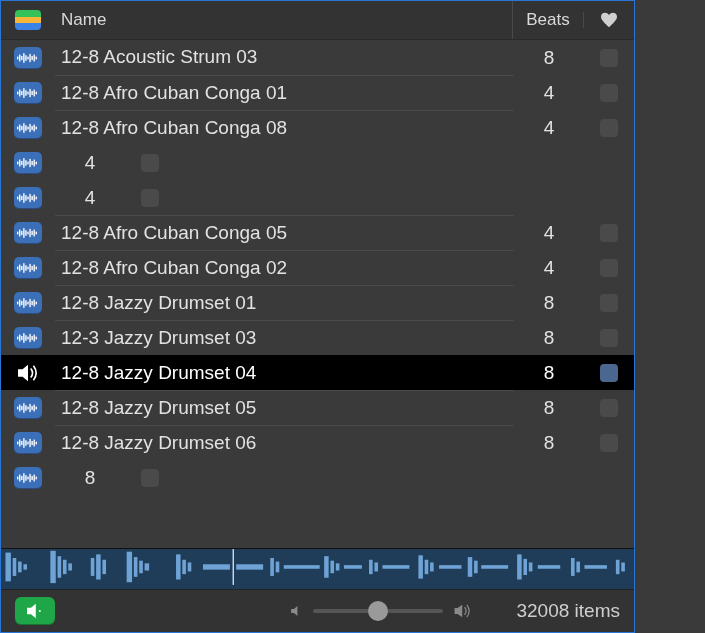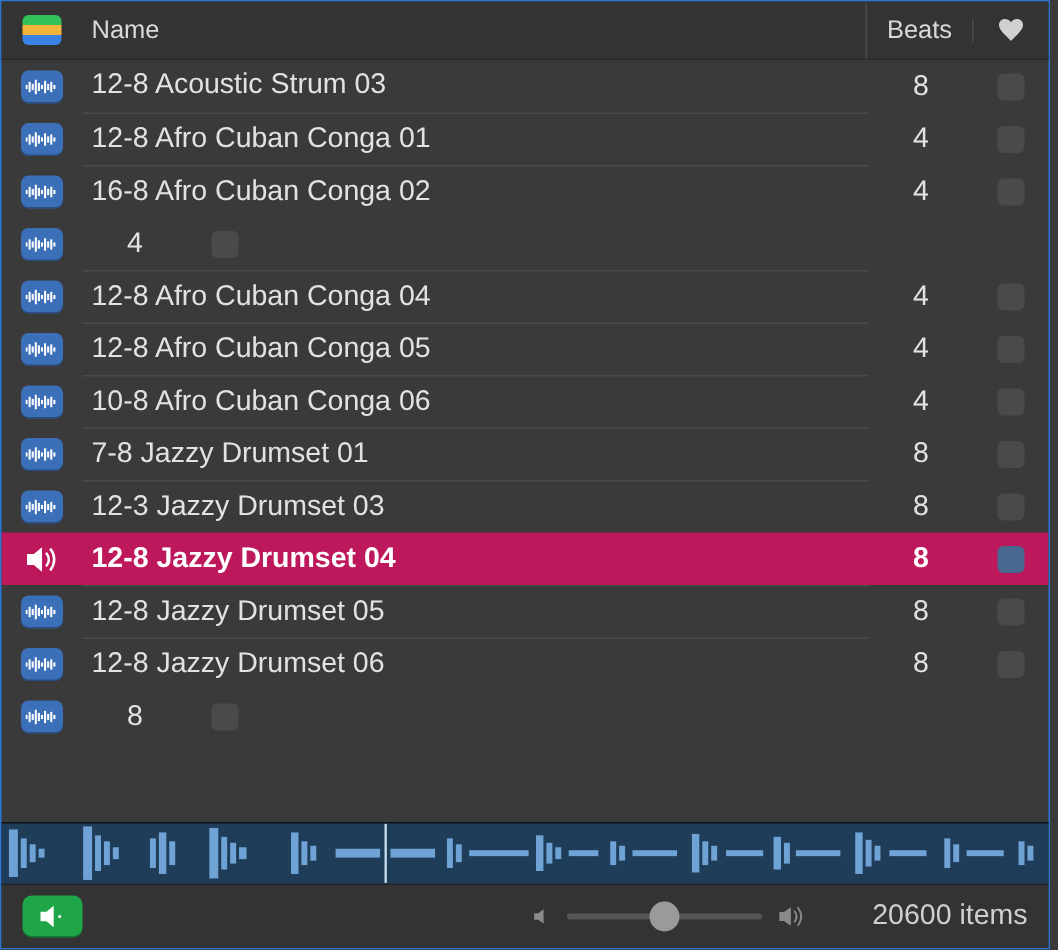--- a/index.html
+++ b/index.html
@@ -6,21 +6,21 @@
     margin: 0;
     padding: 0;
     width: 705px;
     height: 633px;
     font-family: -apple-system, "Helvetica Neue", Arial, sans-serif;
     background: #3a3a3a;
     color: #d9d9d9;
     overflow: hidden;
   }
   .app {
-    width: 700px;
+    width: 635px;
     height: 633px;
     display: flex;
     flex-direction: column;
     box-sizing: border-box;
     border: 1px solid #2976d6;
     background: #3a3a3a;
   }
 
   
   .header {
@@ -88,23 +88,22 @@
   }
   .row:first-child .col-name { border-top: none; }
   .row .col-beats {
     line-height: 35px;
     border-left: none;
   }
   .row .col-fav {
     border-left: none;
   }
   .row.selected {
-    background: #be185d;
+    background: #000000;
     color: #ffffff;
-    font-weight: bold;
   }
   .row.selected .col-name { border-top-color: transparent; }
 
   .loop-icon {
     width: 28px; height: 22px;
     border-radius: 5px;
     background: #3b6fb8;
     display: flex;
     align-items: center;
     justify-content: center;
@@ -246,21 +245,21 @@
     <rect x="9" y="1" width="2" height="14" fill="#fff"></rect>
     <rect x="12" y="4" width="2" height="8" fill="#fff"></rect>
     <rect x="15" y="6" width="2" height="4" fill="#fff"></rect>
     <rect x="18" y="2" width="2" height="12" fill="#fff"></rect>
     <rect x="21" y="5" width="2" height="6" fill="#fff"></rect>
     <rect x="24" y="3" width="2" height="10" fill="#fff"></rect>
     <rect x="27" y="6" width="2" height="4" fill="#fff"></rect>
   </svg>
           </span>
         </div>
-        <div class="col-name">16-8 Afro Cuban Conga 02</div>
+        <div class="col-name">12-8 Afro Cuban Conga 08</div>
         <div class="col-beats">4</div>
         <div class="col-fav">
           <span class="fav-box"></span>
         </div>
       </div>
       <div class="row">
         <div class="col-icon">
           <span class="loop-icon">
   <svg width="22" height="12" viewBox="0 0 32 16">
     <rect x="0" y="6" width="2" height="4" fill="#fff"></rect>
@@ -291,21 +290,20 @@
     <rect x="9" y="1" width="2" height="14" fill="#fff"></rect>
     <rect x="12" y="4" width="2" height="8" fill="#fff"></rect>
     <rect x="15" y="6" width="2" height="4" fill="#fff"></rect>
     <rect x="18" y="2" width="2" height="12" fill="#fff"></rect>
     <rect x="21" y="5" width="2" height="6" fill="#fff"></rect>
     <rect x="24" y="3" width="2" height="10" fill="#fff"></rect>
     <rect x="27" y="6" width="2" height="4" fill="#fff"></rect>
   </svg>
           </span>
         </div>
-        <div class="col-name">12-8 Afro Cuban Conga 04</div>
         <div class="col-beats">4</div>
         <div class="col-fav">
           <span class="fav-box"></span>
         </div>
       </div>
       <div class="row">
         <div class="col-icon">
           <span class="loop-icon">
   <svg width="22" height="12" viewBox="0 0 32 16">
     <rect x="0" y="6" width="2" height="4" fill="#fff"></rect>
@@ -337,21 +335,21 @@
     <rect x="9" y="1" width="2" height="14" fill="#fff"></rect>
     <rect x="12" y="4" width="2" height="8" fill="#fff"></rect>
     <rect x="15" y="6" width="2" height="4" fill="#fff"></rect>
     <rect x="18" y="2" width="2" height="12" fill="#fff"></rect>
     <rect x="21" y="5" width="2" height="6" fill="#fff"></rect>
     <rect x="24" y="3" width="2" height="10" fill="#fff"></rect>
     <rect x="27" y="6" width="2" height="4" fill="#fff"></rect>
   </svg>
           </span>
         </div>
-        <div class="col-name">10-8 Afro Cuban Conga 06</div>
+        <div class="col-name">12-8 Afro Cuban Conga 02</div>
         <div class="col-beats">4</div>
         <div class="col-fav">
           <span class="fav-box"></span>
         </div>
       </div>
       <div class="row">
         <div class="col-icon">
           <span class="loop-icon">
   <svg width="22" height="12" viewBox="0 0 32 16">
     <rect x="0" y="6" width="2" height="4" fill="#fff"></rect>
@@ -360,21 +358,21 @@
     <rect x="9" y="1" width="2" height="14" fill="#fff"></rect>
     <rect x="12" y="4" width="2" height="8" fill="#fff"></rect>
     <rect x="15" y="6" width="2" height="4" fill="#fff"></rect>
     <rect x="18" y="2" width="2" height="12" fill="#fff"></rect>
     <rect x="21" y="5" width="2" height="6" fill="#fff"></rect>
     <rect x="24" y="3" width="2" height="10" fill="#fff"></rect>
     <rect x="27" y="6" width="2" height="4" fill="#fff"></rect>
   </svg>
           </span>
         </div>
-        <div class="col-name">7-8 Jazzy Drumset 01</div>
+        <div class="col-name">12-8 Jazzy Drumset 01</div>
         <div class="col-beats">8</div>
         <div class="col-fav">
           <span class="fav-box"></span>
         </div>
       </div>
       <div class="row">
         <div class="col-icon">
           <span class="loop-icon">
   <svg width="22" height="12" viewBox="0 0 32 16">
     <rect x="0" y="6" width="2" height="4" fill="#fff"></rect>
@@ -580,16 +578,16 @@
       </svg>
       <div class="slider">
         <div class="knob" id="vol-knob" style="left: 50%;"></div>
       </div>
       <svg width="20" height="16" viewBox="0 0 26 20">
         <path d="M2 6 H6 L12 2 V18 L6 14 H2 Z" fill="#8a8a8a"></path>
         <path d="M15 5 Q19 10 15 15" stroke="#8a8a8a" stroke-width="1.6" fill="none"></path>
         <path d="M18 2 Q24 10 18 18" stroke="#8a8a8a" stroke-width="1.6" fill="none"></path>
       </svg>
     </div>
-    <div class="count">20600 items</div>
+    <div class="count">32008 items</div>
   </div>
 
 </div>
 
 </body></html>

